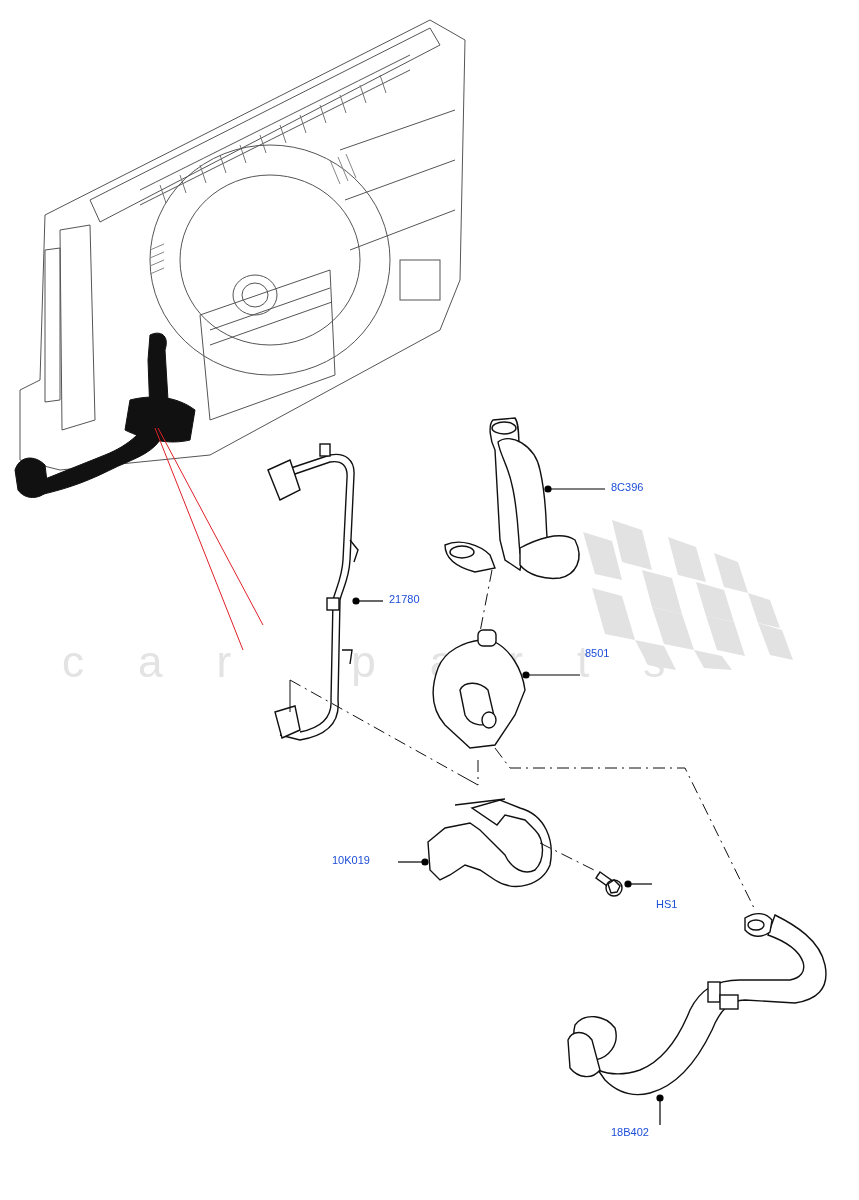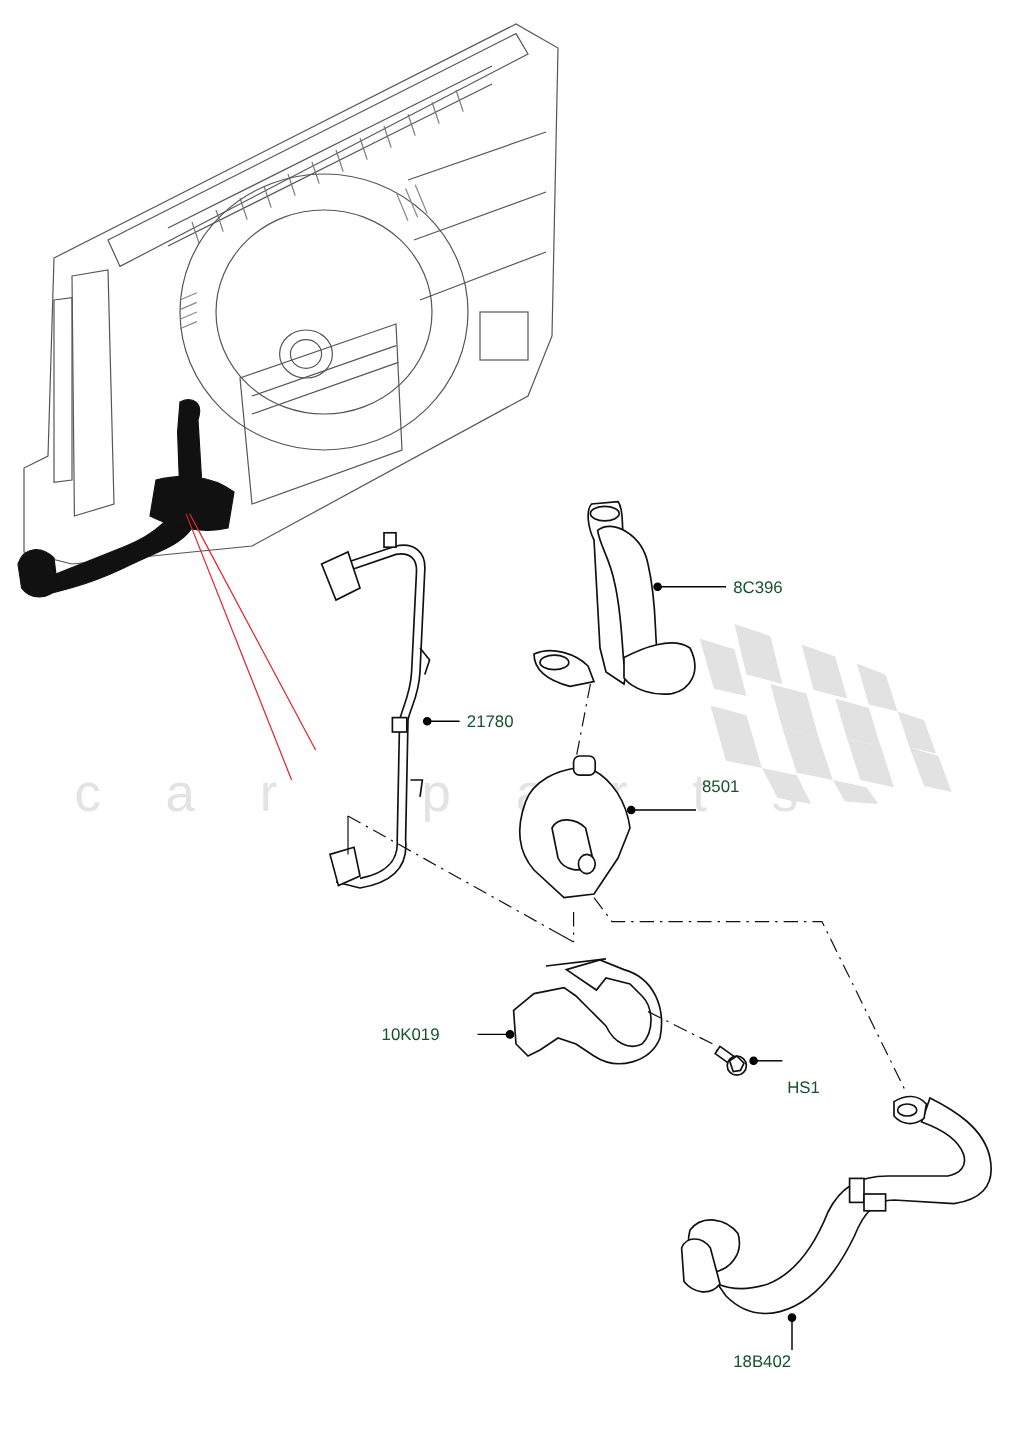--- a/index.html
+++ b/index.html
@@ -3,21 +3,21 @@
 <meta charset="utf-8">
 <style>
   html, body { margin: 0; padding: 0; background: #ffffff; }
   body { width: 859px; height: 1200px; position: relative; overflow: hidden;
          font-family: "Liberation Sans", "DejaVu Sans", sans-serif; }
   #canvas { position: absolute; left: 0; top: 0; width: 859px; height: 1200px; }
   .wm-main { position: absolute; left: 60px; top: 520px; font-size: 148px; font-weight: bold;
              color: #f7c9cc; letter-spacing: 2px; line-height: 1; opacity: 0.85; }
   .wm-sub { position: absolute; left: 62px; top: 640px; font-size: 44px; color: #e3e3e3;
             letter-spacing: 54px; line-height: 1; }
-  .callout { position: absolute; font-size: 14px; color: #14532d; line-height: 1; white-space: nowrap; cursor: pointer; }
+  .callout { position: absolute; font-size: 11px; color: #1d4ed8; line-height: 1; white-space: nowrap; cursor: pointer; }
 </style>
 </head>
 <body>
 
 <div id="canvas">
 
   <div class="wm-sub">car parts</div>
 
   <svg width="859" height="1200" viewBox="0 0 859 1200" style="position:absolute;left:0;top:0">
 
@@ -145,16 +145,16 @@
       <line x1="628" y1="884" x2="652" y2="884"></line>
         <circle cx="628" cy="884" r="3"></circle>
       <line x1="660" y1="1098" x2="660" y2="1125"></line>
         <circle cx="660" cy="1098" r="3"></circle>
     </g>
   </svg>
 
   <div class="callout" style="left:611px;top:482px">8C396</div>
   <div class="callout" style="left:389px;top:594px">21780</div>
   <div class="callout" style="left:585px;top:648px">8501</div>
-  <div class="callout" style="left:318px;top:855px">10K019</div>
+  <div class="callout" style="left:332px;top:855px">10K019</div>
   <div class="callout" style="left:656px;top:899px">HS1</div>
   <div class="callout" style="left:611px;top:1127px">18B402</div>
 </div>
 
 </body></html>

